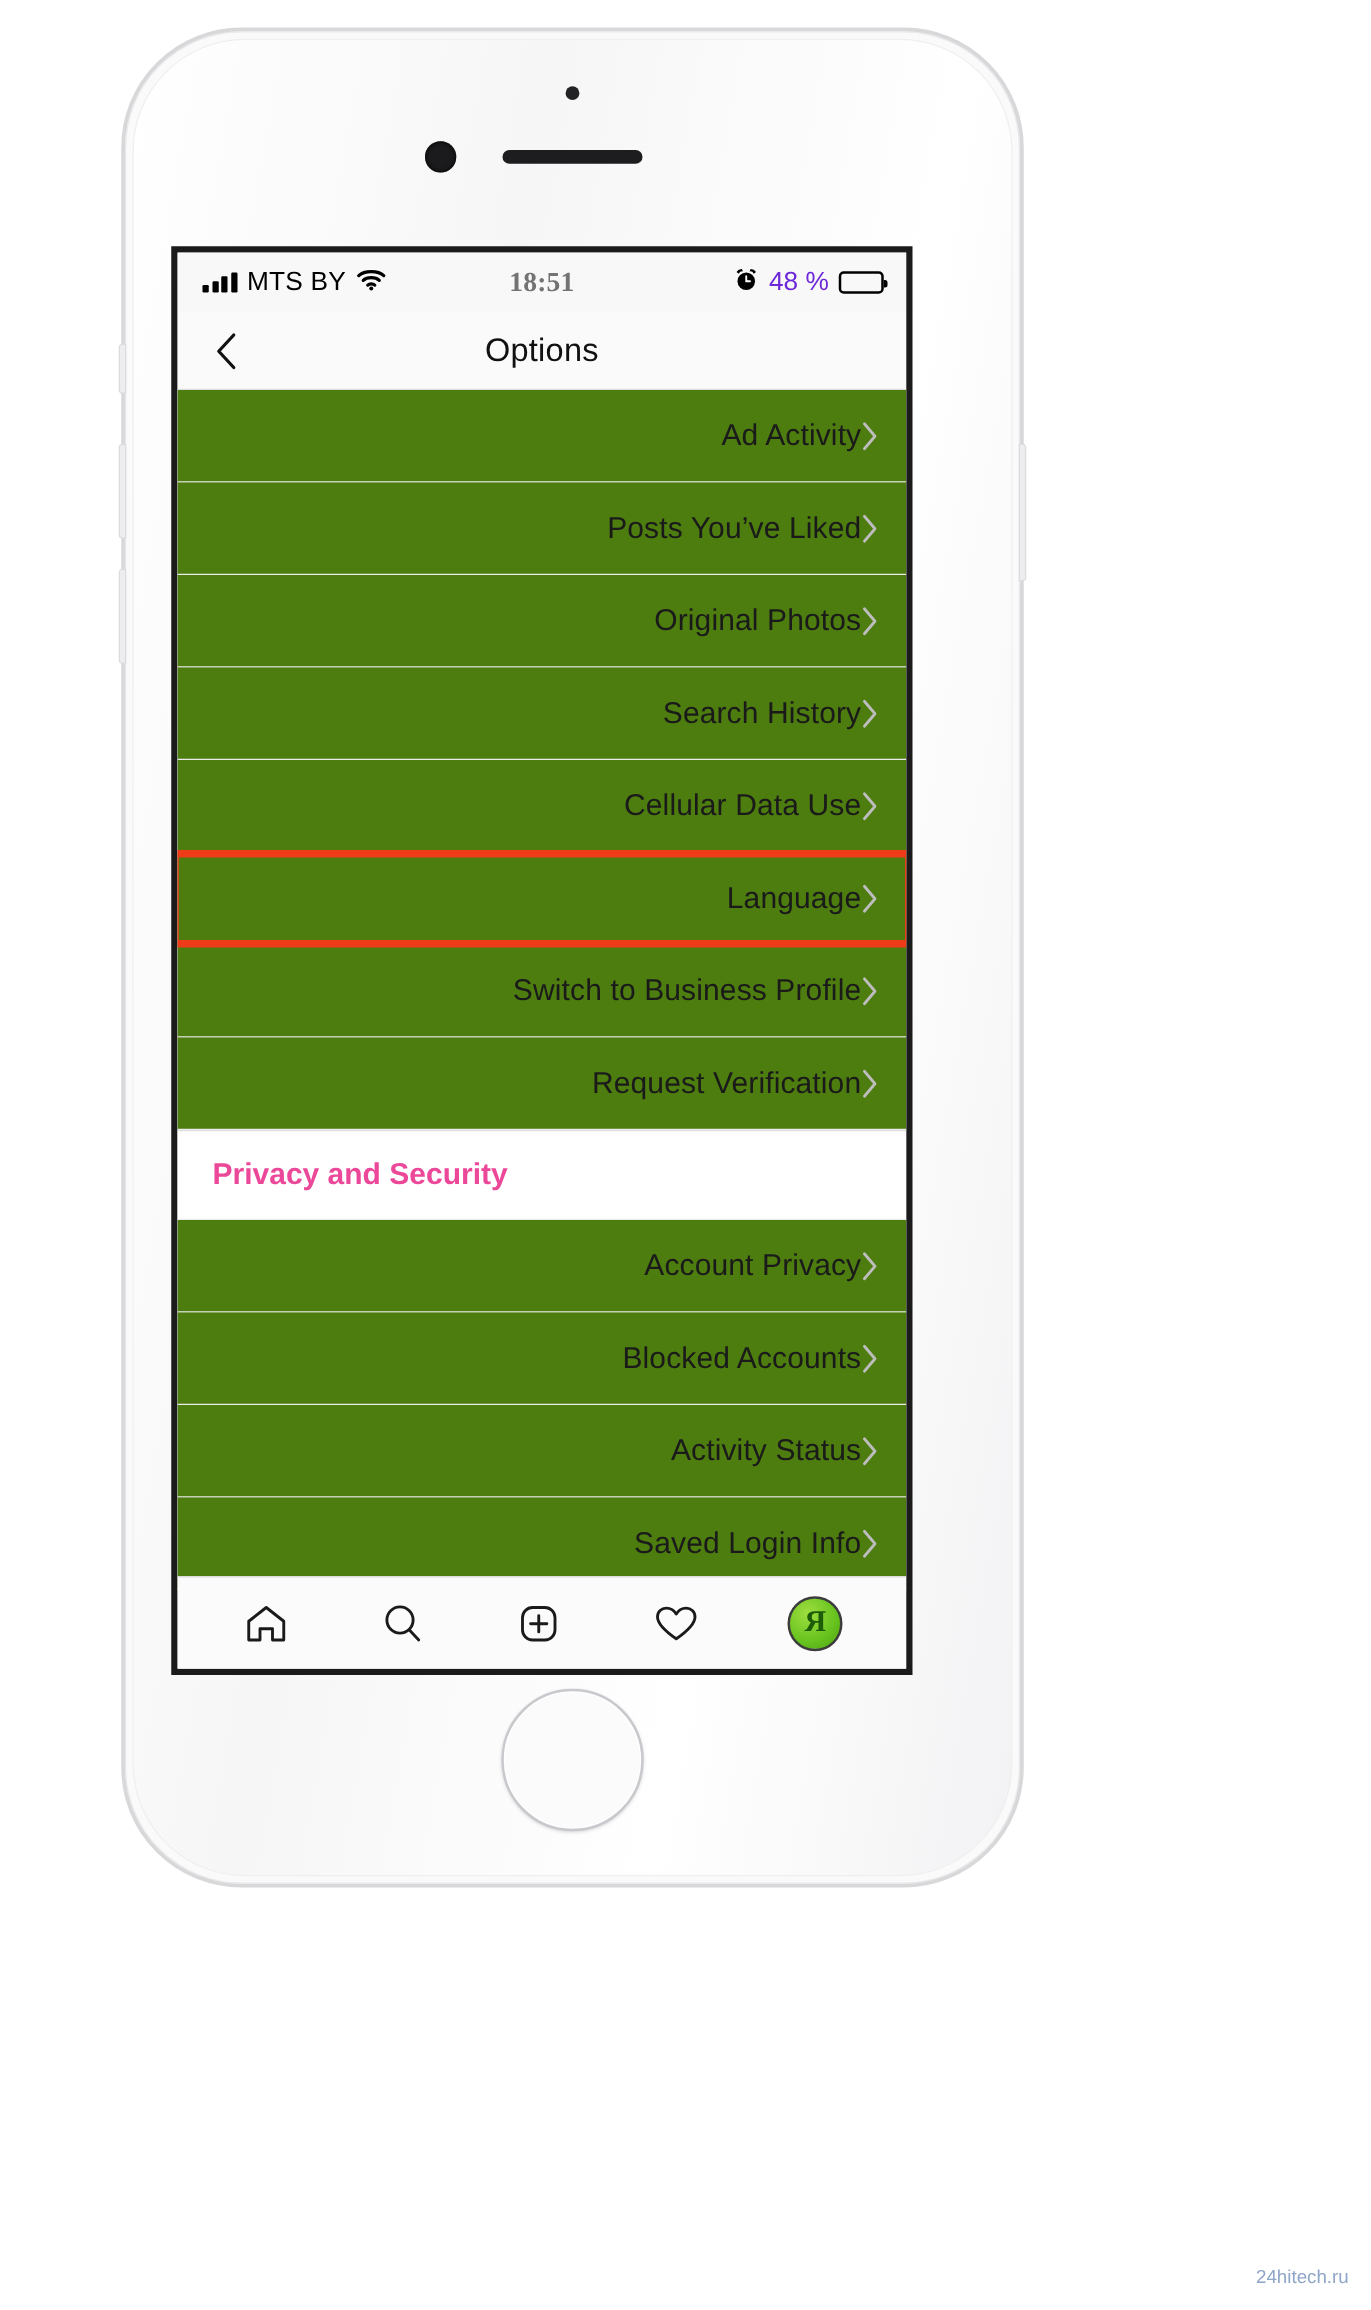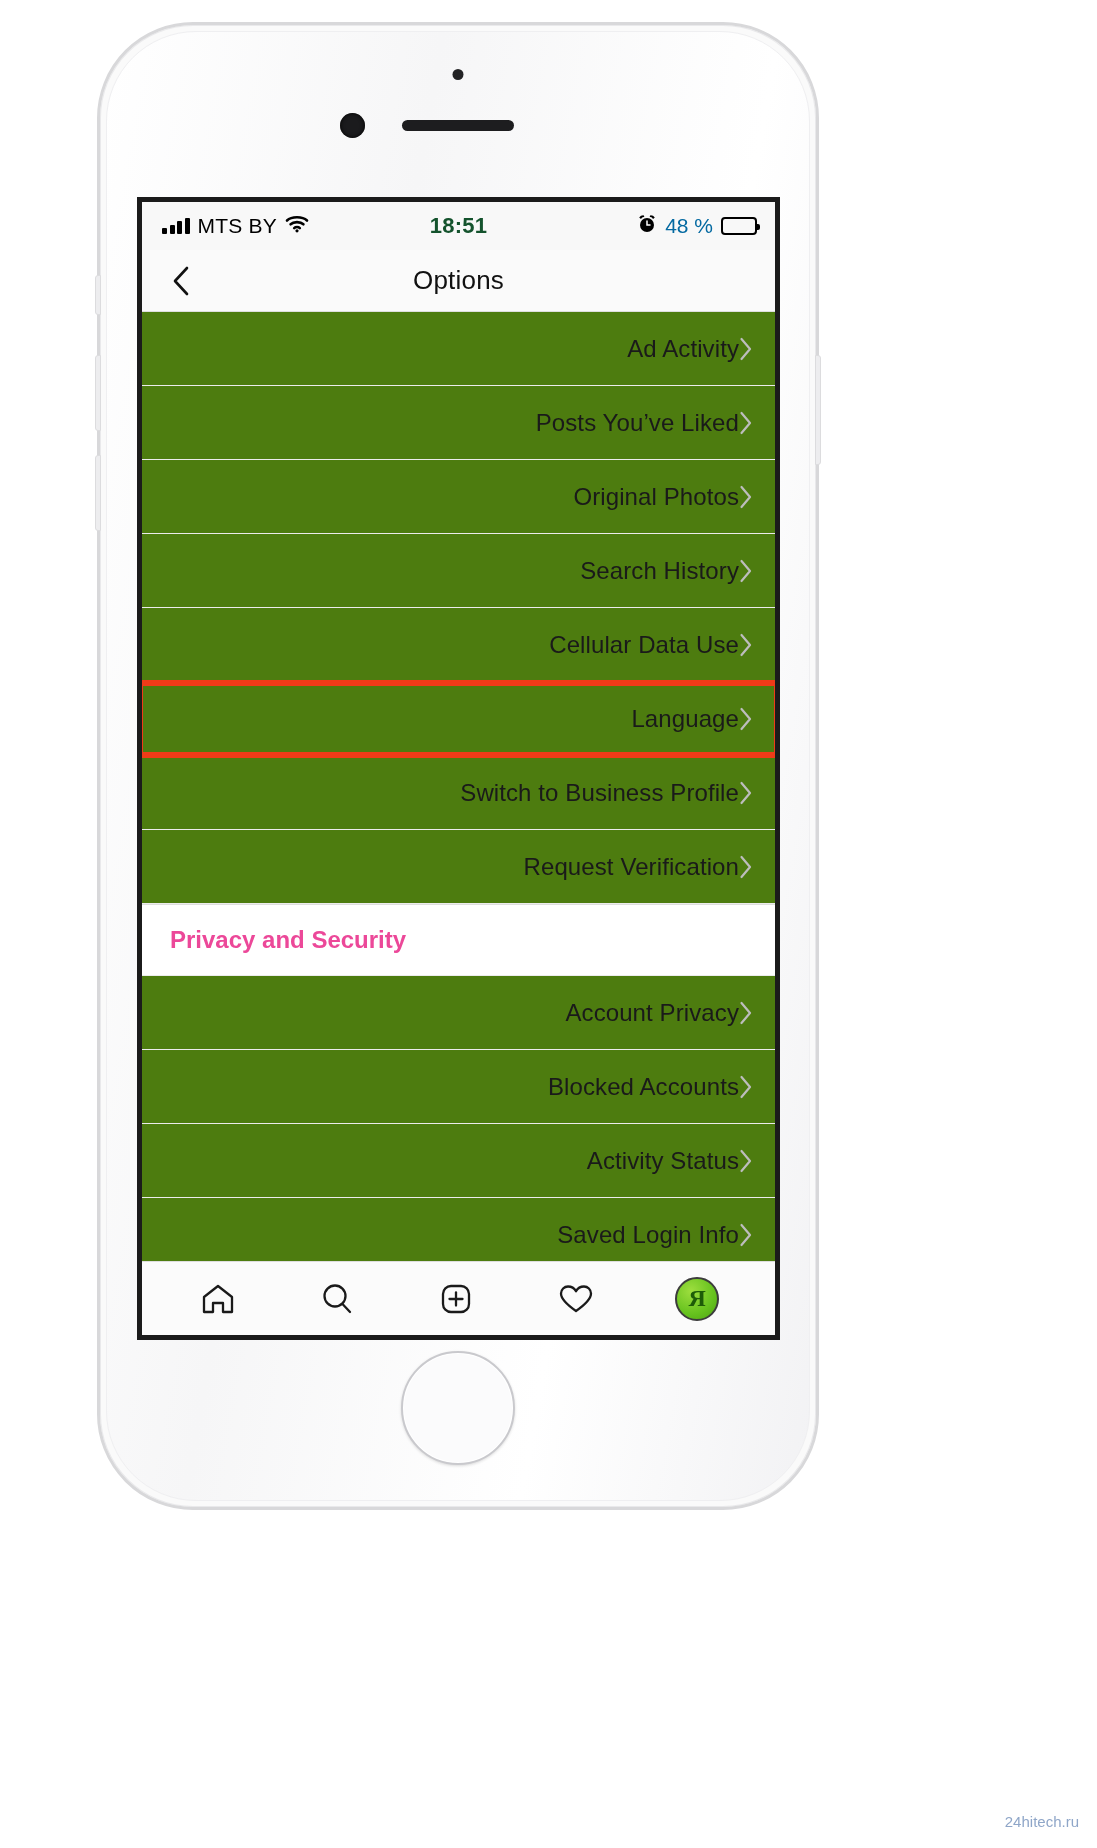--- a/index.html
+++ b/index.html
@@ -78,41 +78,41 @@
     background: #fbfbfc;
     border: 2px solid #c9c9cd;
     box-shadow: 0 1px 3px rgba(0,0,0,.14), inset 0 0 0 1px #fff;
   }
 
   
   .screen {
     position: absolute;
     left: 137px;
     top: 197px;
-    width: 643px;
+    width: 593px;
     height: 1143px;
     background: #ffffff;
     border: 5px solid #1b1b1b;
     overflow: hidden;
   }
 
   
   .status-bar {
     height: 48px;
     background: #f8f8f8;
     display: flex;
     align-items: center;
     padding: 0 20px;
     position: relative;
   }
   .sb-left  { display: flex; align-items: center; gap: 8px; }
   .sb-right { display: flex; align-items: center; gap: 8px; position: absolute; right: 18px; top: 0; height: 100%; }
-  .sb-center{ position: absolute; left: 0; right: 0; text-align: center; font-size: 22px; font-weight: 600; color:#14532d; letter-spacing:.2px;}
+  .sb-center{ position: absolute; left: 0; right: 0; text-align: center; font-size: 22px; font-weight: 600; color:#737373; letter-spacing:.2px;font-family:Liberation Serif, serif;}
   .carrier  { font-size: 21px; font-weight: 500; color: #000; letter-spacing: .2px; }
-  .batt-pct { font-size: 21px; font-weight: 500; color: #0369a1; }
+  .batt-pct { font-size: 21px; font-weight: 500; color: #6d28d9; }
 
   .signal-bars { display: flex; align-items: flex-end; gap: 2.5px; height: 16px; }
   .signal-bars i { display:block; width: 5px; background: #000; border-radius: 1px; }
   .signal-bars i:nth-child(1){ height: 6px; }
   .signal-bars i:nth-child(2){ height: 9px; }
   .signal-bars i:nth-child(3){ height: 13px; }
   .signal-bars i:nth-child(4){ height: 16px; }
 
   .battery-shell {
     width: 36px; height: 18px;

